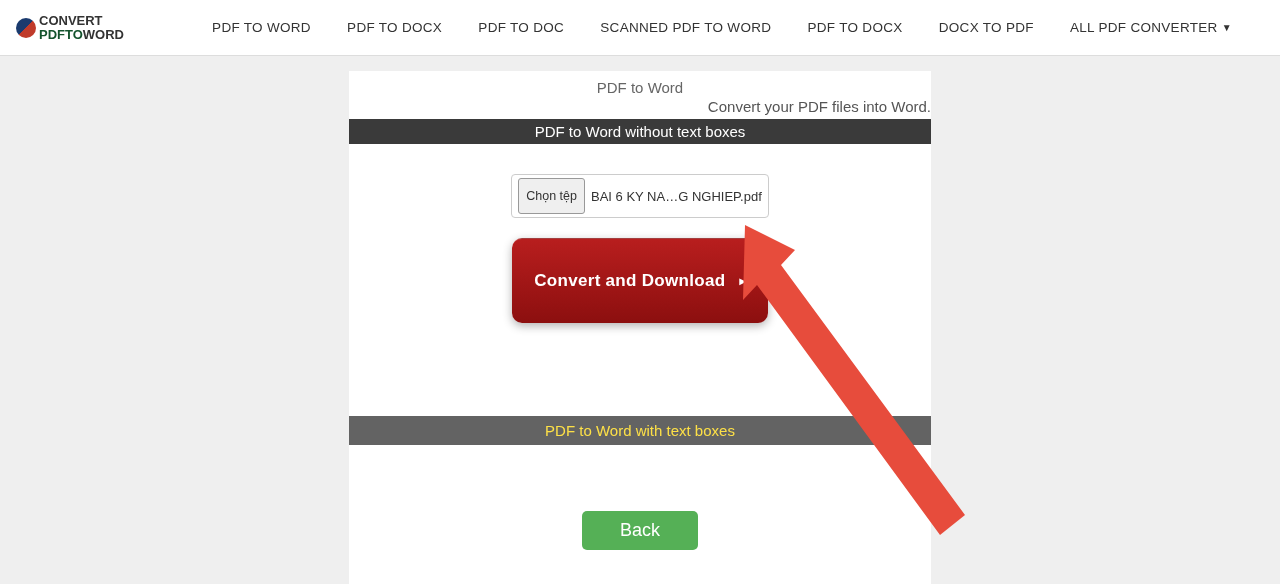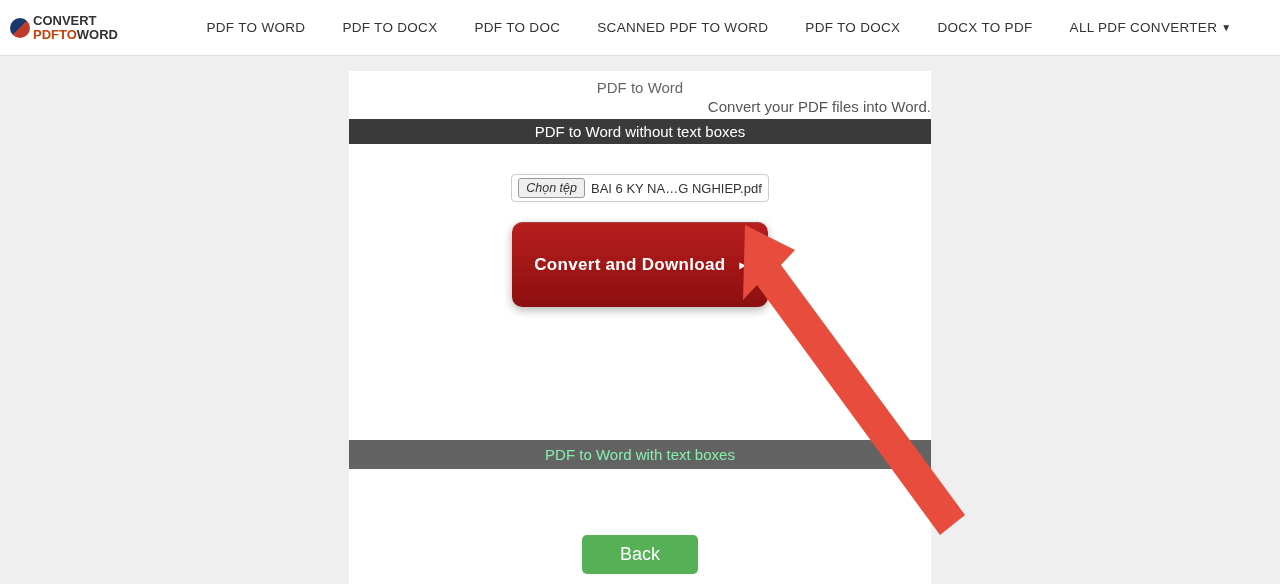--- a/index.html
+++ b/index.html
@@ -9,41 +9,41 @@
       width: 1280px;
       height: 584px;
       overflow: hidden;
     }
     .header {
       background: #fff;
       height: 56px;
       display: flex;
       align-items: center;
       border-bottom: 1px solid #ddd;
-      padding-left: 10px;
+      padding-left: 16px;
     }
     .logo {
       display: flex;
       align-items: center;
       margin-right: 40px;
     }
     .logo-circle {
       width: 20px;
       height: 20px;
       border-radius: 50%;
       background: linear-gradient(135deg, #1a3a6e 50%, #c03b2b 50%);
       margin-right: 3px;
     }
     .logo-text {
       font-size: 13px;
       font-weight: bold;
       line-height: 1.05;
     }
     .logo-line1 { color: #333; }
-    .logo-line2 .red { color: #c2410c; }
+    .logo-line2 .red { color: #14532d; }
     .logo-line2 .dark { color: #333; text-align: center; }
     .nav {
       display: flex;
       flex: 1;
       justify-content: space-around;
       padding: 0 30px;
     }
     .nav-item {
       font-size: 13.5px;
       color: #333;
@@ -94,25 +94,24 @@
       border-radius: 4px;
       background: #fff;
       padding: 3px 6px;
       font-size: 13px;
       color: #333;
     }
     .choose-btn {
       background: #efefef;
       border: 1px solid #999;
       border-radius: 3px;
-      padding: 2px 7px;
+      padding: 10px 7px;
       font-size: 12.5px;
       margin-right: 6px;
       cursor: pointer;
-      font-style: italic;
     }
     .convert-btn {
       display: inline-flex;
       align-items: center;
       background: linear-gradient(to bottom, #b81e1e, #8c0f0f);
       color: #fff;
       font-weight: bold;
       font-size: 17px;
       border: none;
       border-radius: 10px;
@@ -122,25 +121,25 @@
       box-shadow: 0 3px 10px rgba(0,0,0,0.3);
       border-top: 1px solid rgba(255,255,255,0.2);
       letter-spacing: 0.3px;
     }
     .convert-btn .arrow {
       margin-left: 14px;
       font-size: 12px;
     }
     .band-gray {
       background: #636363;
-      color: #86efac;
+      color: #fde047;
       font-size: 15px;
       text-align: center;
       padding: 6px 0;
-      margin-top: 96px;
+      margin-top: 72px;
     }
     .section2 {
       text-align: center;
       padding: 30px 0 120px;
     }
     .error-text {
       color: #fff;
       font-size: 14px;
     }
     .back-btn {

